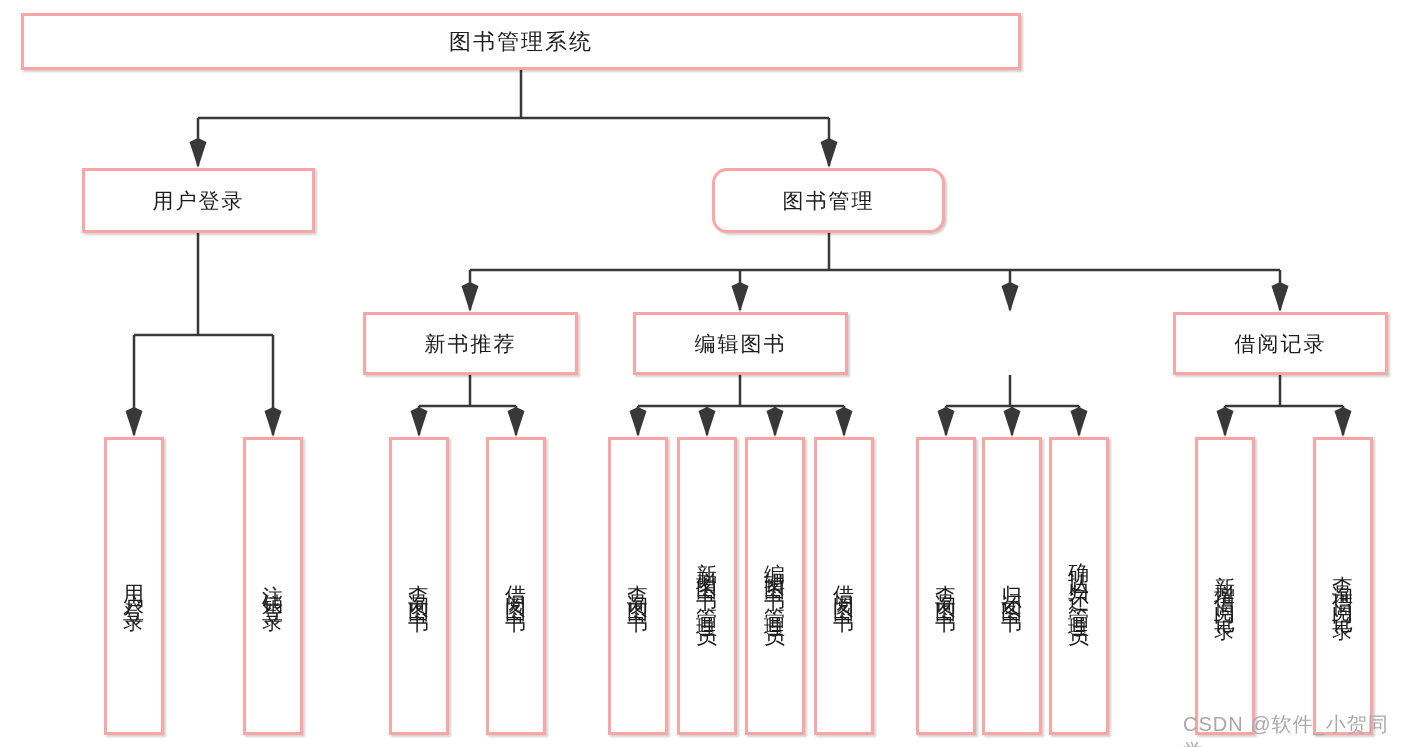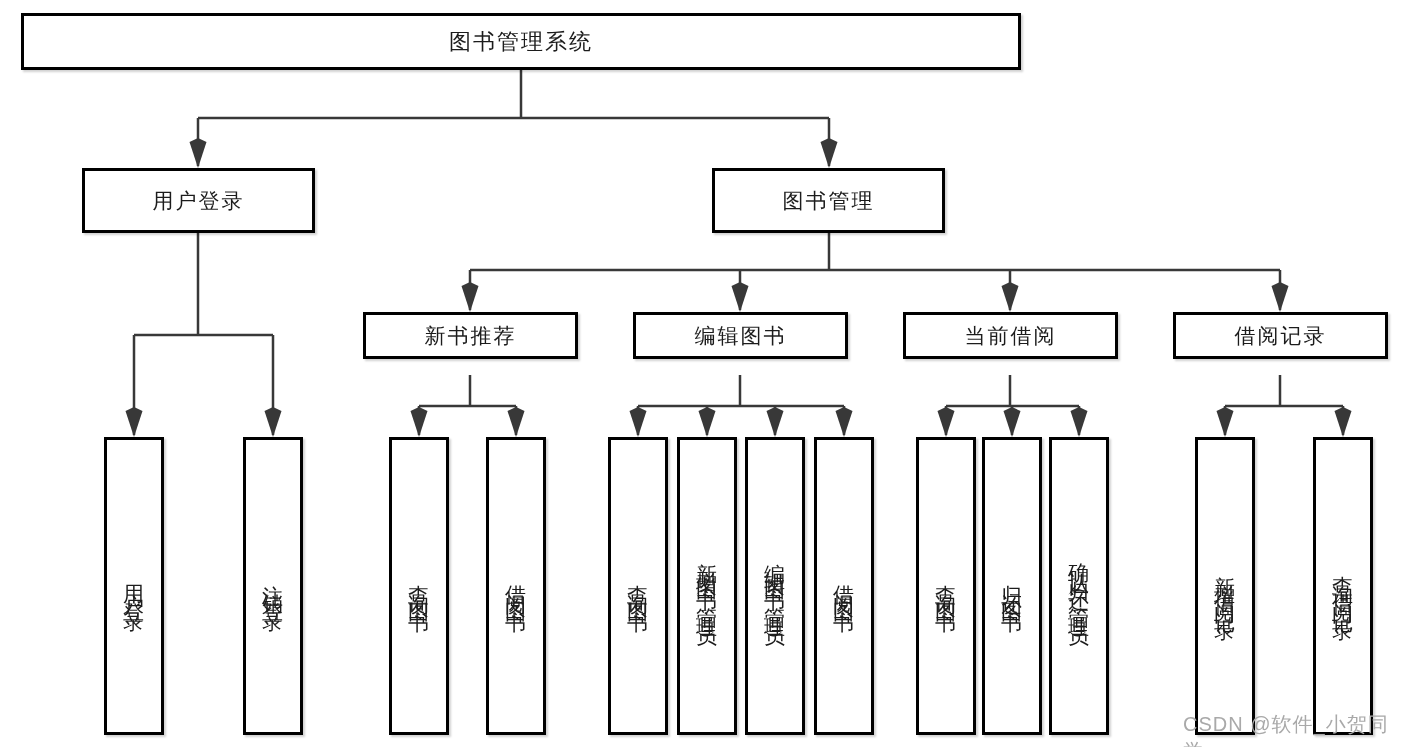--- a/index.html
+++ b/index.html
@@ -9,32 +9,32 @@
     height: 747px;
     background: #ffffff;
     font-family: "Liberation Sans", sans-serif;
     overflow: hidden;
   }
   .connectors { position: absolute; left: 0; top: 0; }
   .box {
     position: absolute;
     box-sizing: border-box;
     background: #ffffff;
-    border: 3px solid #000000;
+    border: 3px solid #fca5a5;
     box-shadow: 2px 2px 2px rgba(0,0,0,0.18);
     display: flex;
     align-items: center;
     justify-content: center;
     color: #1c1c1c;
   }
   .hbox { font-size: 21px; letter-spacing: 2px; }
   .root  { left: 21px;  top: 13px;  width: 1000px; height: 57px; font-size: 22px; }
   .l2a   { left: 82px;  top: 168px; width: 233px;  height: 65px; }
-  .l2b   { left: 712px; top: 168px; width: 233px;  height: 65px; }
-  .l3    { top: 312px; width: 215px; height: 47px; }
+  .l2b   { left: 712px; top: 168px; width: 233px;  height: 65px; border-radius: 15px; }
+  .l3    { top: 312px; width: 215px; height: 63px; }
   .l3a { left: 363px; }  .l3b { left: 633px; }  .l3c { left: 903px; }  .l3d { left: 1173px; text-align: right; }
   .vbox  { top: 437px; width: 60px; height: 298px; }
   .vbox span {
     writing-mode: vertical-rl;
     text-orientation: mixed;
     font-size: 21px;
     line-height: 1;
     letter-spacing: 9px;
     color: #1c1c1c;
     white-space: nowrap;
@@ -101,23 +101,20 @@
   <div class="box hbox l2b">
     <span>图书管理</span>
   </div>
 
   <div class="box hbox l3 l3a">
     <span>新书推荐</span>
   </div>
   <div class="box hbox l3 l3b">
     <span>编辑图书</span>
   </div>
-  <div class="box hbox l3 l3c">
-    <span>当前借阅</span>
-  </div>
   <div class="box hbox l3 l3d">
     <span>借阅记录</span>
   </div>
 
   <div class="box vbox v1">
     <span>用户登录</span>
   </div>
   <div class="box vbox v2">
     <span>注销登录</span>
   </div>

